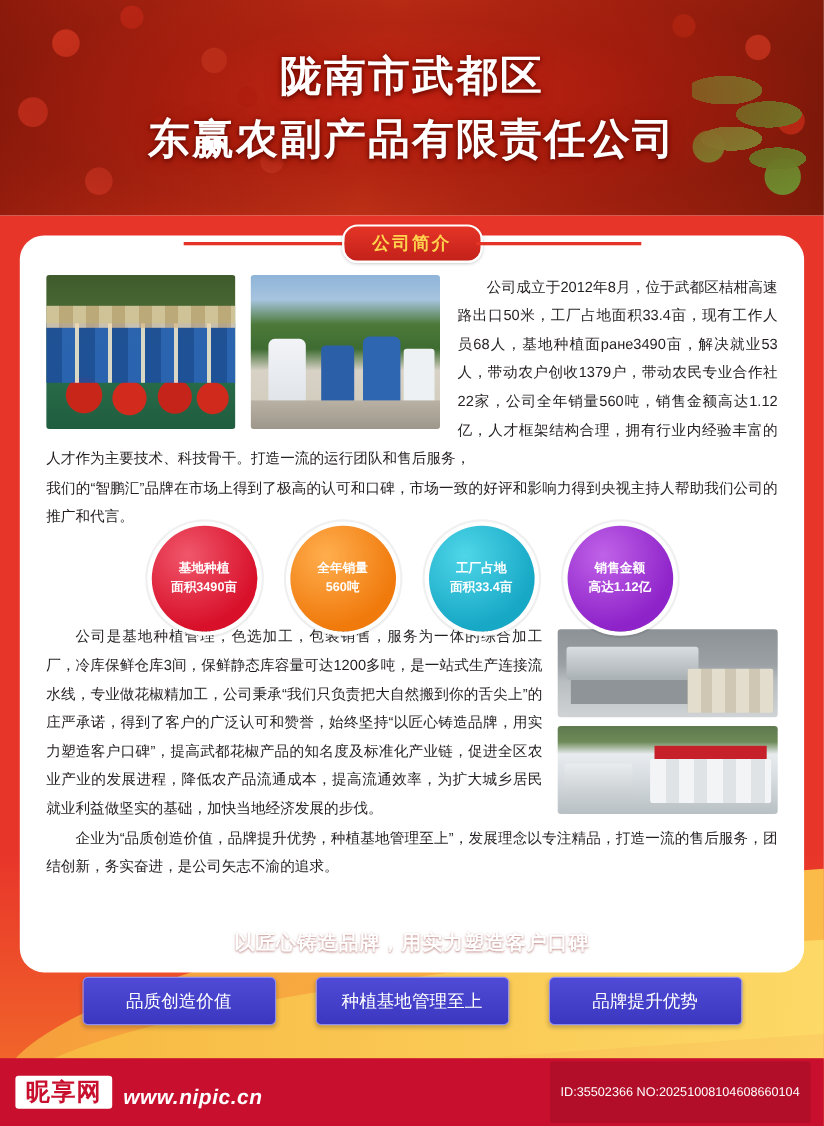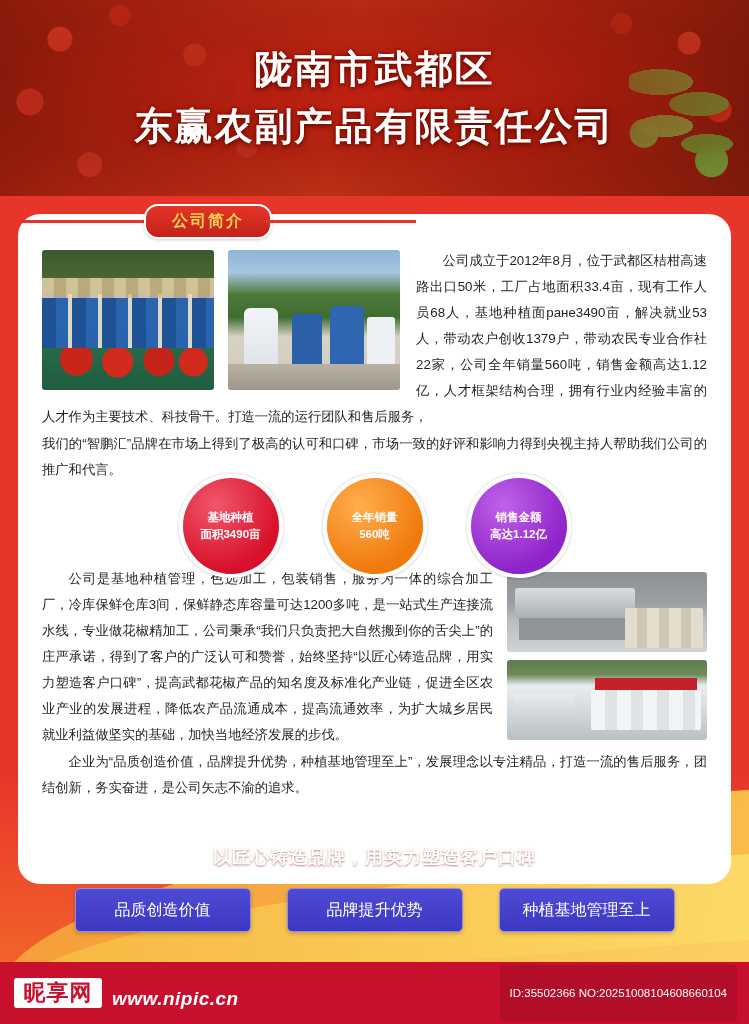--- a/index.html
+++ b/index.html
@@ -90,21 +90,21 @@
 
   .white-panel {
     position:absolute; top:214px; left:18px; width:713px; height:670px;
     background:#ffffff;
     border-radius:22px;
   }
 
   
   .sec-header {
     position:absolute; top:204px; left:0; width:749px;
-    display:flex; align-items:center; justify-content:flex-start; gap:0;
+    display:flex; align-items:center; justify-content:center; gap:0;
     z-index:6;
   }
   .sec-pill {
     background:linear-gradient(180deg,#e53427,#c3211a);
     color:#ffd34d;
     font-size:16px; font-weight:bold; letter-spacing:2px;
     padding:5px 26px;
     border-radius:14px;
     border:2px solid #ffffff;
     box-shadow:0 1px 3px rgba(0,0,0,.2);
@@ -161,21 +161,21 @@
     box-shadow:46px 4px 0 -2px #2b5fa8, 86px -2px 0 0 #2f66b2, 120px 6px 0 -3px #eef1f4;
   }
   .photo-b:after{
     content:""; position:absolute; left:0; bottom:0; width:172px; height:26px;
     background:linear-gradient(180deg,#b9b2a4,#9d968a);
   }
 
   
   .circles {
     position:absolute; top:478px; left:0; width:749px;
-    display:flex; justify-content:center; gap:48px;
+    display:flex; justify-content:center; gap:30px;
     z-index:6;
   }
   .circle {
     width:96px; height:96px; border-radius:50%;
     display:flex; flex-direction:column; align-items:center; justify-content:center;
     color:#ffffff; font-size:11.5px; font-weight:bold; line-height:1.5;
     text-align:center;
     box-shadow:0 0 0 4px rgba(255,255,255,1), 0 0 0 6px rgba(0,0,0,.06), 0 2px 5px rgba(0,0,0,.18);
   }
   .c0{ background:radial-gradient(circle at 34% 28%, #f0576b, #d8102a 70%); }
@@ -311,20 +311,24 @@
 
   <div class="circles">
     <div class="circle c0">
       <span>基地种植</span>
       <span>面积3490亩</span>
     </div>
     <div class="circle c1">
       <span>全年销量</span>
       <span>560吨</span>
     </div>
+    <div class="circle c2">
+      <span>工厂占地</span>
+      <span>面积33.4亩</span>
+    </div>
     <div class="circle c3">
       <span>销售金额</span>
       <span>高达1.12亿</span>
     </div>
   </div>
 
   <div class="content2">
     <div class="photo-stack">
       <div class="photo-c"></div>
       <div class="photo-d"></div>
@@ -334,22 +338,22 @@
   </div>
 
   <div class="slogan-box">
     <span class="slogan-line l"></span>
     <span class="slogan-text">以匠心铸造品牌，用实力塑造客户口碑</span>
     <span class="slogan-line r"></span>
   </div>
 
   <div class="tag-row">
     <div class="tag">品质创造价值</div>
+    <div class="tag">种植基地管理至上</div>
     <div class="tag">品牌提升优势</div>
-    <div class="tag">种植基地管理至上</div>
   </div>
 
   <div class="footer">
     <div class="logo-badge">昵享网</div>
     <div class="footer-url">www.nipic.cn</div>
     <div class="footer-id">ID:35502366 NO:20251008104608660104</div>
   </div>
 
 </div>
 

